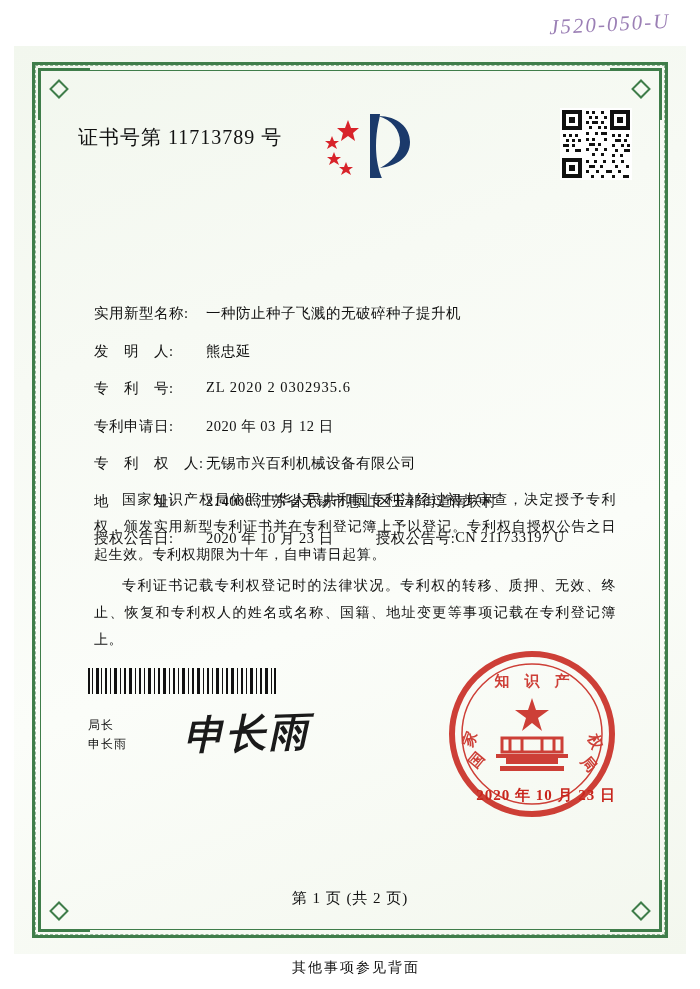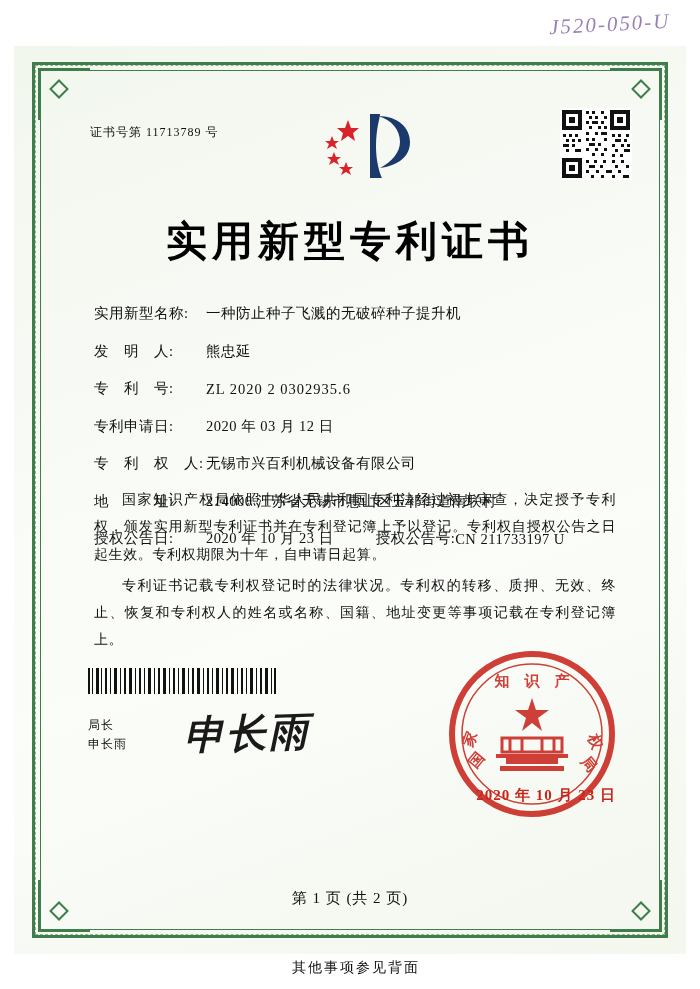--- a/index.html
+++ b/index.html
@@ -80,23 +80,23 @@
   .corner-dot.br { right: 38px; bottom: 36px; }
 
   .content {
     position: absolute;
     left: 40px; top: 40px; right: 40px; bottom: 40px;
   }
 
   
   .cert-number {
     position: absolute;
-    left: 36px;
+    left: 24px;
     top: 38px;
-    font-size: 12px;
+    font-size: 20px;
     color: #111;
     letter-spacing: 1px;
   }
   .logo {
     position: absolute;
     left: 258px;
     top: 20px;
     width: 120px;
     height: 80px;
   }
@@ -125,21 +125,21 @@
   .fields {
     position: absolute;
     left: 40px;
     right: 24px;
     top: 218px;
     font-size: 14.5px;
     color: #111;
   }
   .field-row {
     display: flex;
-    align-items: flex-end;
+    align-items: flex-start;
     margin-bottom: 18.5px;
     white-space: nowrap;
     font-family: Liberation Serif, serif;
   }
   .field-label {
     width: 112px;
     flex: 0 0 112px;
     letter-spacing: 0.5px;
   }
   .field-value { letter-spacing: 0.5px; }
@@ -348,21 +348,20 @@
             <rect x="46" y="62" width="6" height="3"></rect>
             <rect x="58" y="62" width="3" height="3"></rect>
           <rect x="31" y="67" width="3" height="3"></rect>
             <rect x="41" y="67" width="3" height="3"></rect>
             <rect x="52" y="67" width="3" height="3"></rect>
             <rect x="63" y="67" width="6" height="3"></rect>
         </g>
       </svg>
     </div>
 
-    <div class="main-title">实用新型专利证书</div>
 
     <div class="fields">
       <div class="field-row">
         <span class="field-label">实用新型名称:</span>
         <span class="field-value">一种防止种子飞溅的无破碎种子提升机</span>
       </div>
       <div class="field-row">
         <span class="field-label">发　明　人:</span>
         <span class="field-value">熊忠延</span>
       </div>

